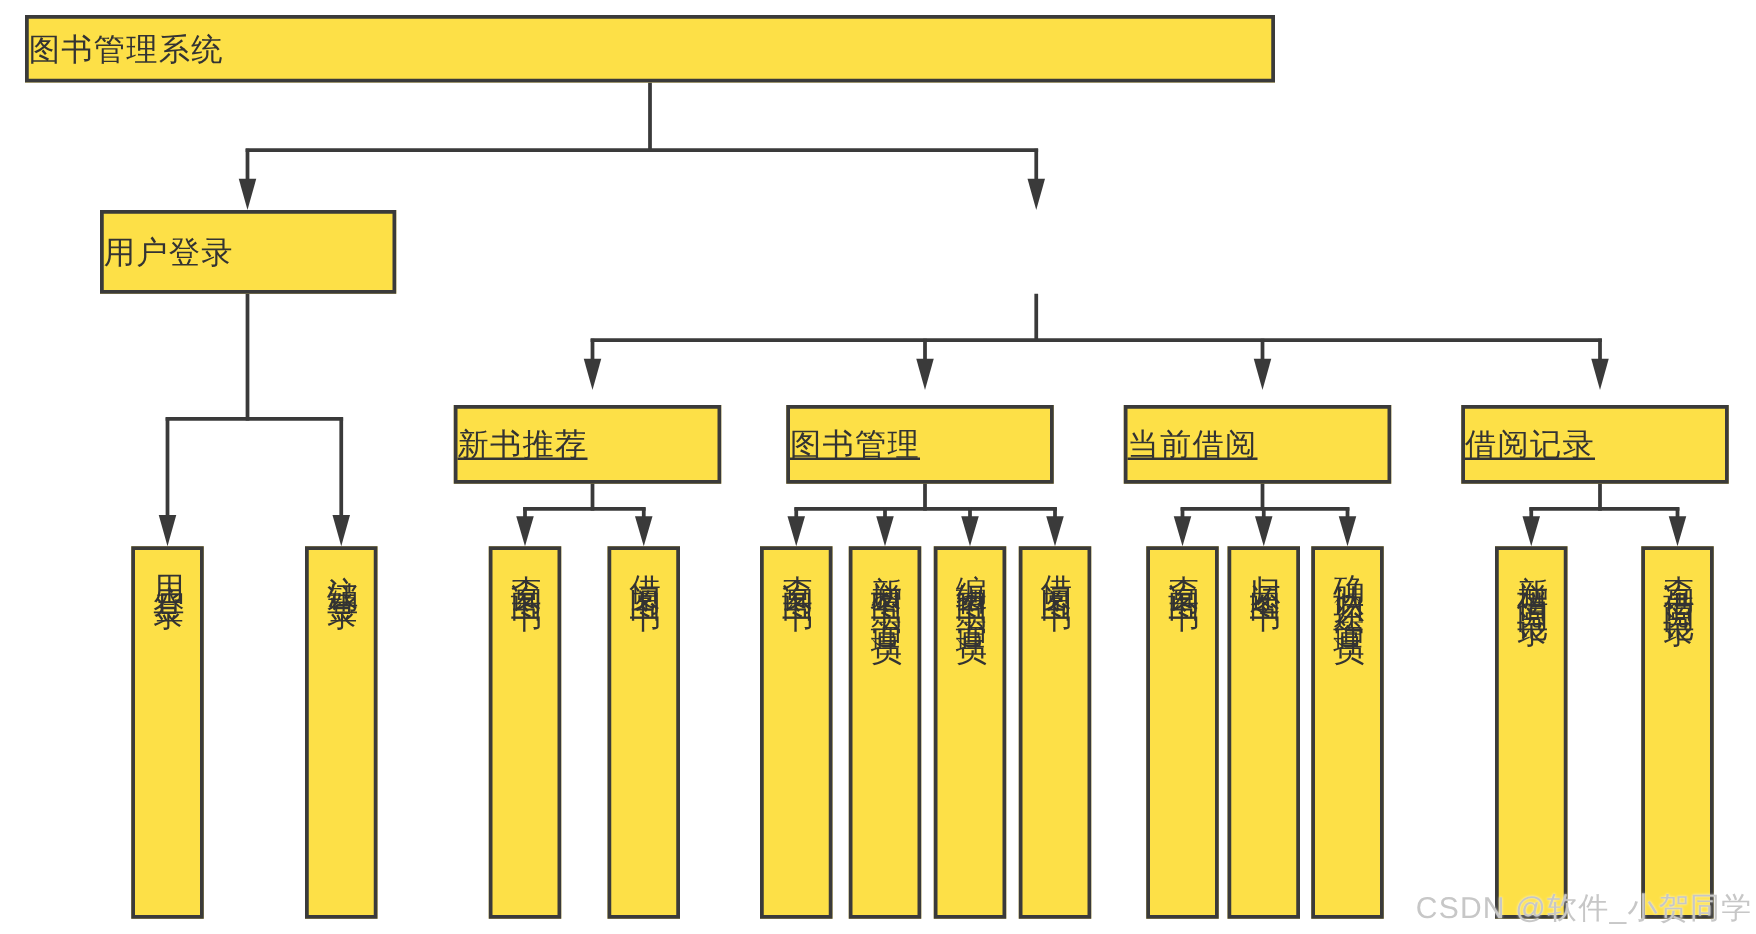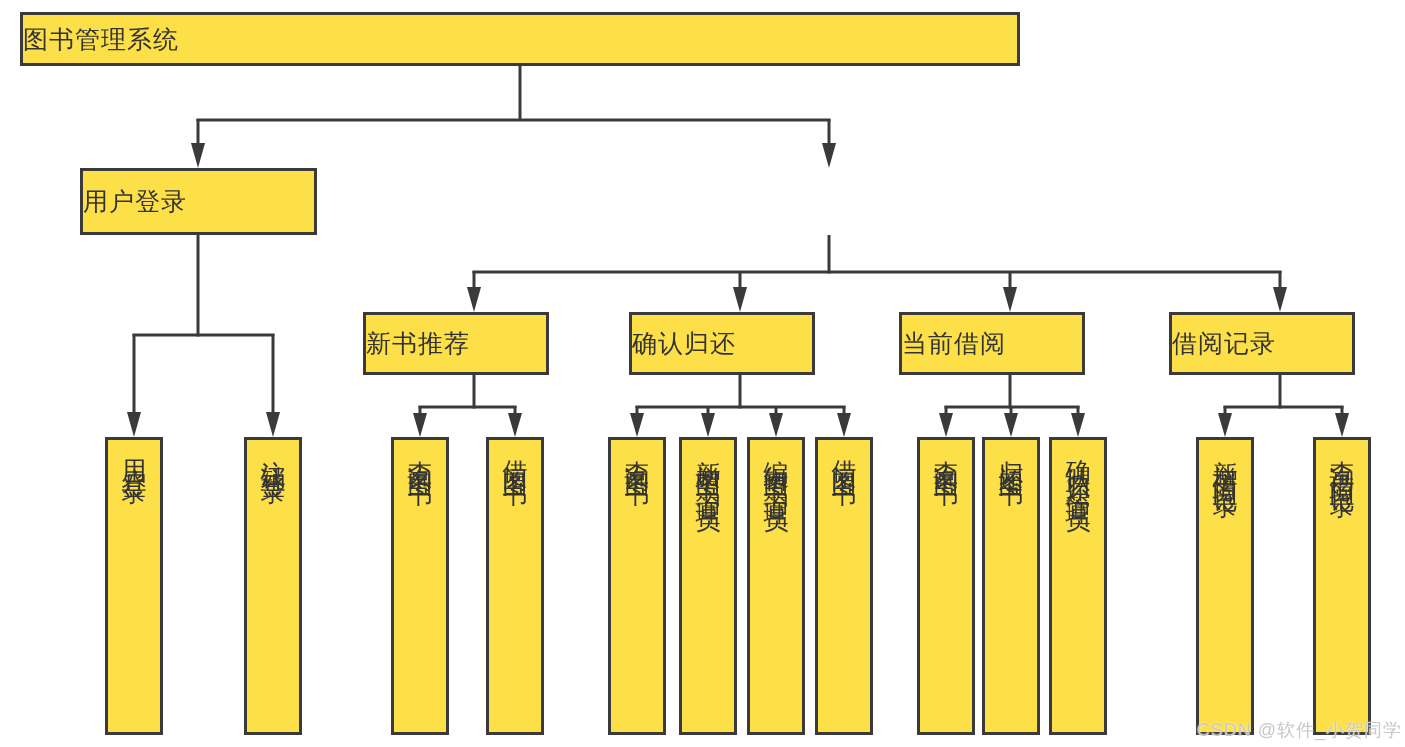--- a/index.html
+++ b/index.html
@@ -32,33 +32,33 @@
     justify-content:flex-start;
     color:var(--text);
   }
   .h-label{
     font-size:25px;
     letter-spacing:1px;
     white-space:nowrap;
   }
   .root-box{left:20px;top:12px;width:1000px;height:54px;}
   .l2-box{width:237px;height:67px;top:168px;}
-  .l3-box{width:186px;height:63px;top:312px;}
+  .l3-box{width:214px;height:63px;top:324px;text-decoration:underline;}
   .leaf{
     width:58px;height:298px;top:437px;
     font-size:25px;
     writing-mode:vertical-rl;
     text-orientation:mixed;
     letter-spacing:7px;
     line-height:1;
   }
   .watermark{
     position:absolute;
     right:3px;bottom:5px;
-    font-size:18px;
+    font-size:24px;
     color:var(--watermark);
     text-shadow:0 0 2px rgba(255,255,255,0.9);
     letter-spacing:1px;
     z-index:5;
     white-space:nowrap;
   }
 </style>
 </head>
 <body>
 
@@ -131,21 +131,21 @@
   </div>
 
   <div class="box l2-box h-label" style="left:80px;">
     <span>用户登录</span>
   </div>
 
   <div class="box l3-box h-label" style="left:363px;">
     <span>新书推荐</span>
   </div>
   <div class="box l3-box h-label" style="left:629px;">
-    <span>确认归还</span>
+    <span>图书管理</span>
   </div>
   <div class="box l3-box h-label" style="left:1169px;">
     <span>借阅记录</span>
   </div>
   <div class="box l3-box h-label" style="left:899px;">
     <span>当前借阅</span>
   </div>
 
   <div class="box leaf" style="left:105px;">用户登录</div>
   <div class="box leaf" style="left:244px;">注销登录</div>

